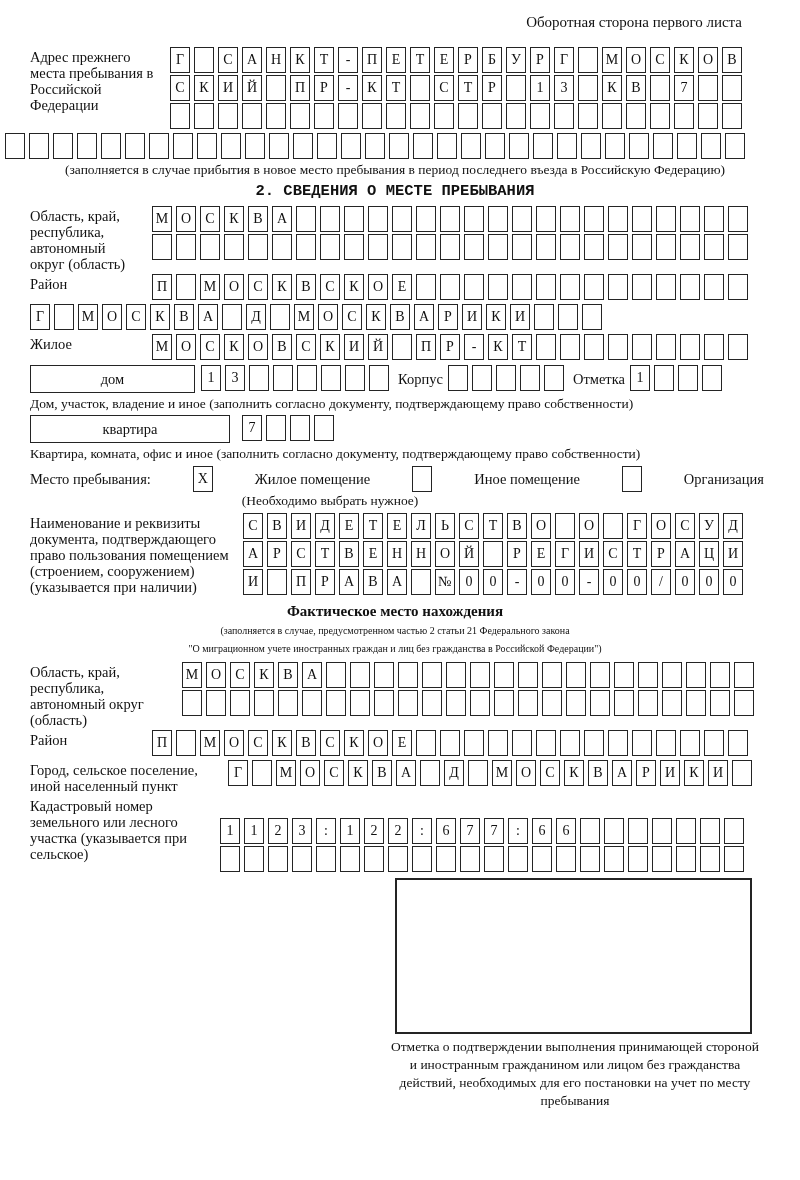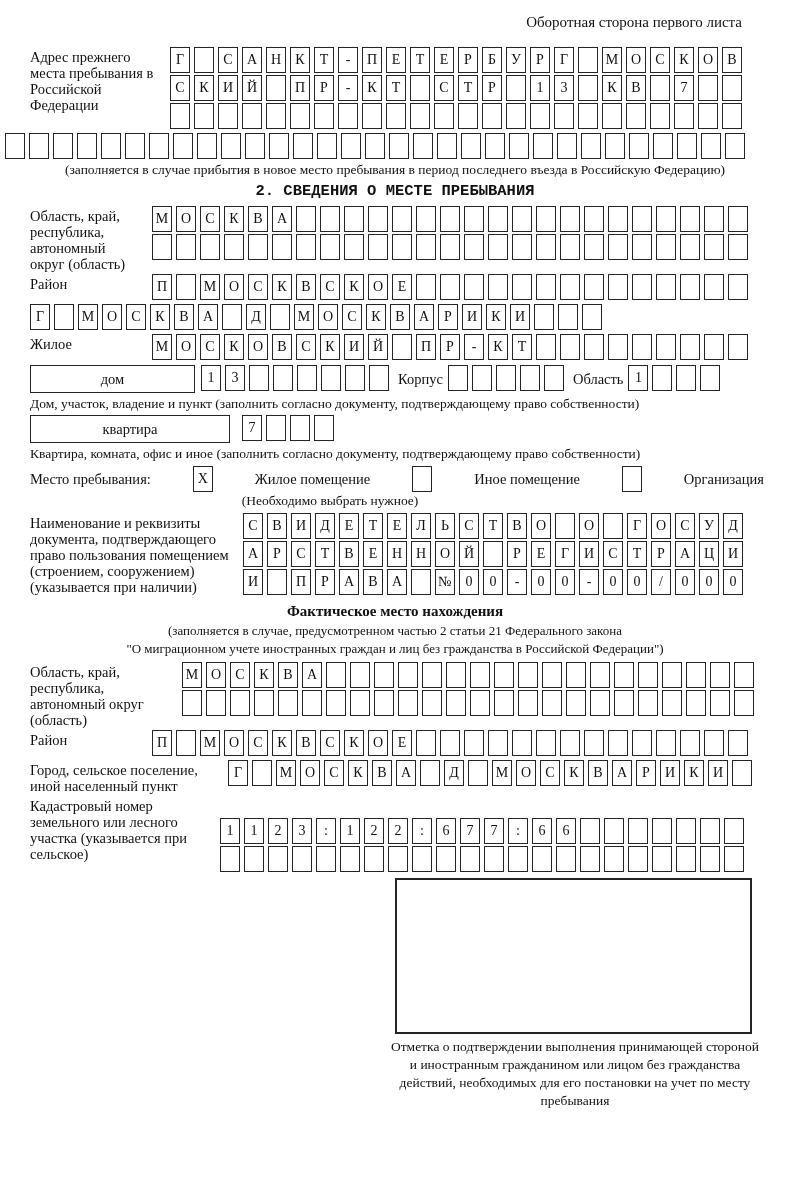--- a/index.html
+++ b/index.html
@@ -24,21 +24,21 @@
   .w-kad{width:190px;}
   .w-doc{width:213px;}
 
   .fullrow{margin-left:-25px;}
 
   .caption{font-size:13.5px;line-height:17px;margin:1px 0 3px 0;}
   .center{text-align:center;}
 
   h2{font-size:15.5px;text-align:center;margin:4px 0 6px 0;font-family:Liberation Mono, monospace;}
   h3{font-size:15px;text-align:center;margin:6px 0 2px 0;}
-  .lawnote{font-size:13px;line-height:18px;text-align:center;margin-bottom:4px;}
+  .lawnote{font-size:10px;line-height:18px;text-align:center;margin-bottom:4px;}
 
   .wide-box{box-sizing:border-box;height:28px;border:1.6px solid #242424;display:flex;
             align-items:center;justify-content:center;font-size:14.5px;flex:0 0 auto;}
   .houserow{display:flex;align-items:center;margin:3px 0 2px 0;}
   .w-dom{width:165px;margin-right:6px;}
   .w-kv{width:200px;margin-right:12px;}
   .ilabel{font-size:14.5px;white-space:nowrap;}
   .houserow .ilabel{margin:0 5px 0 9px;}
 
   .stayrow{display:flex;align-items:center;margin:4px 0 1px 0;gap:32px;}
@@ -342,29 +342,29 @@
         <span class="cb"></span>
       </div>
     <span class="ilabel">Корпус</span>
     <div class="boxrow">
         <span class="cb"></span>
         <span class="cb"></span>
         <span class="cb"></span>
         <span class="cb"></span>
         <span class="cb"></span>
       </div>
-    <span class="ilabel">Область</span>
+    <span class="ilabel">Отметка</span>
     <div class="boxrow">
         <span class="cb">1</span>
         <span class="cb"></span>
         <span class="cb"></span>
         <span class="cb"></span>
       </div>
   </div>
-  <div class="caption">Дом, участок, владение и пункт (заполнить согласно документу, подтверждающему право собственности)</div>
+  <div class="caption">Дом, участок, владение и иное (заполнить согласно документу, подтверждающему право собственности)</div>
 
   <div class="houserow">
     <div class="wide-box w-kv">квартира</div>
     <div class="boxrow">
         <span class="cb">7</span>
         <span class="cb"></span>
         <span class="cb"></span>
         <span class="cb"></span>
       </div>
   </div>

